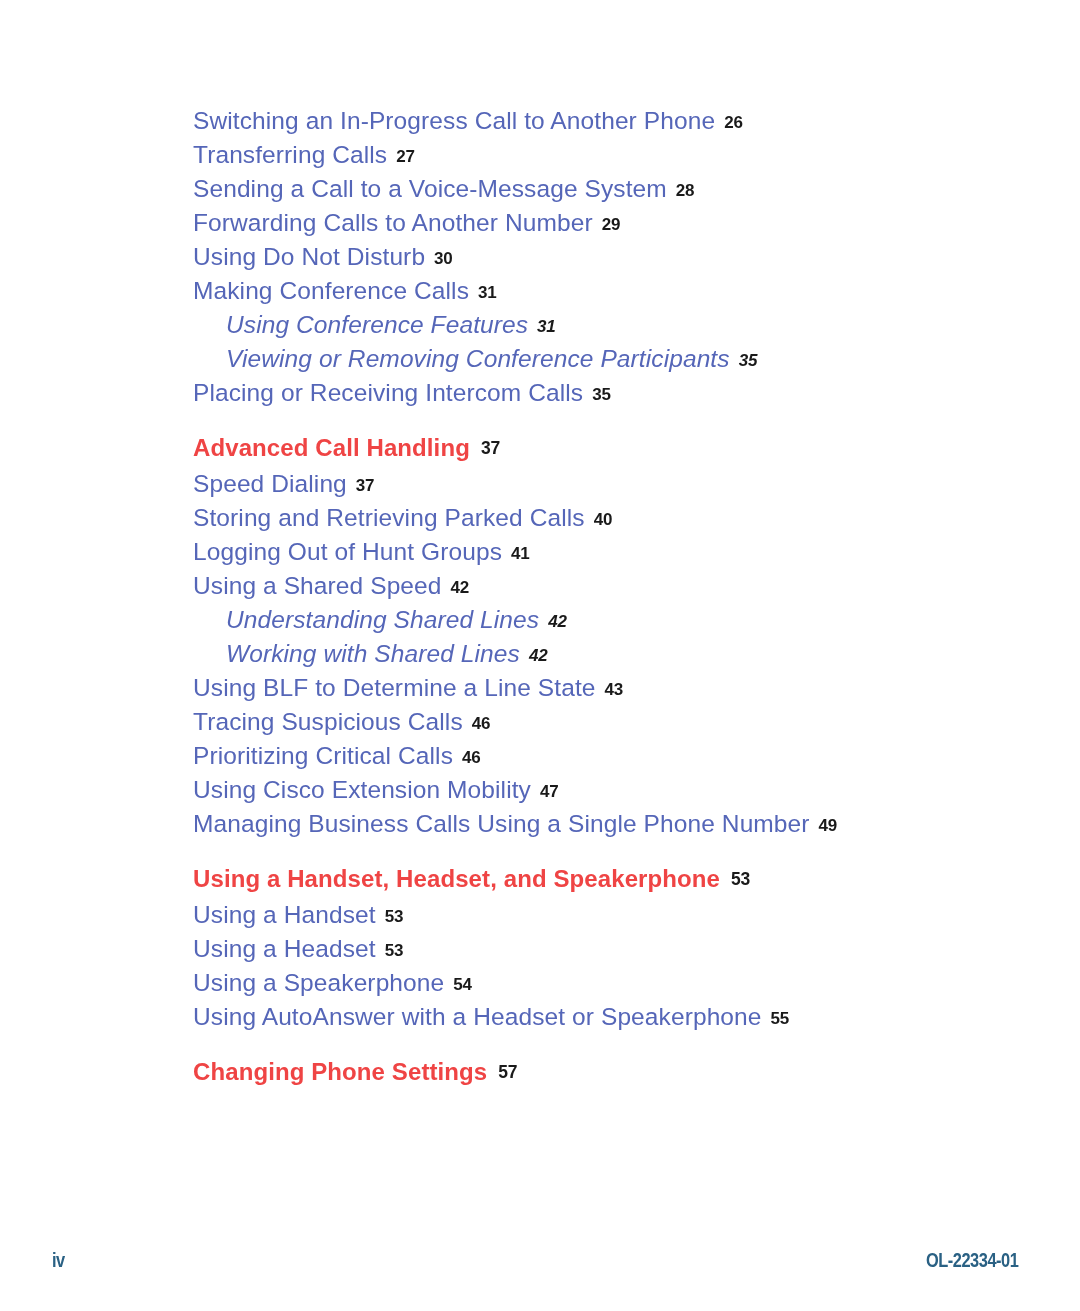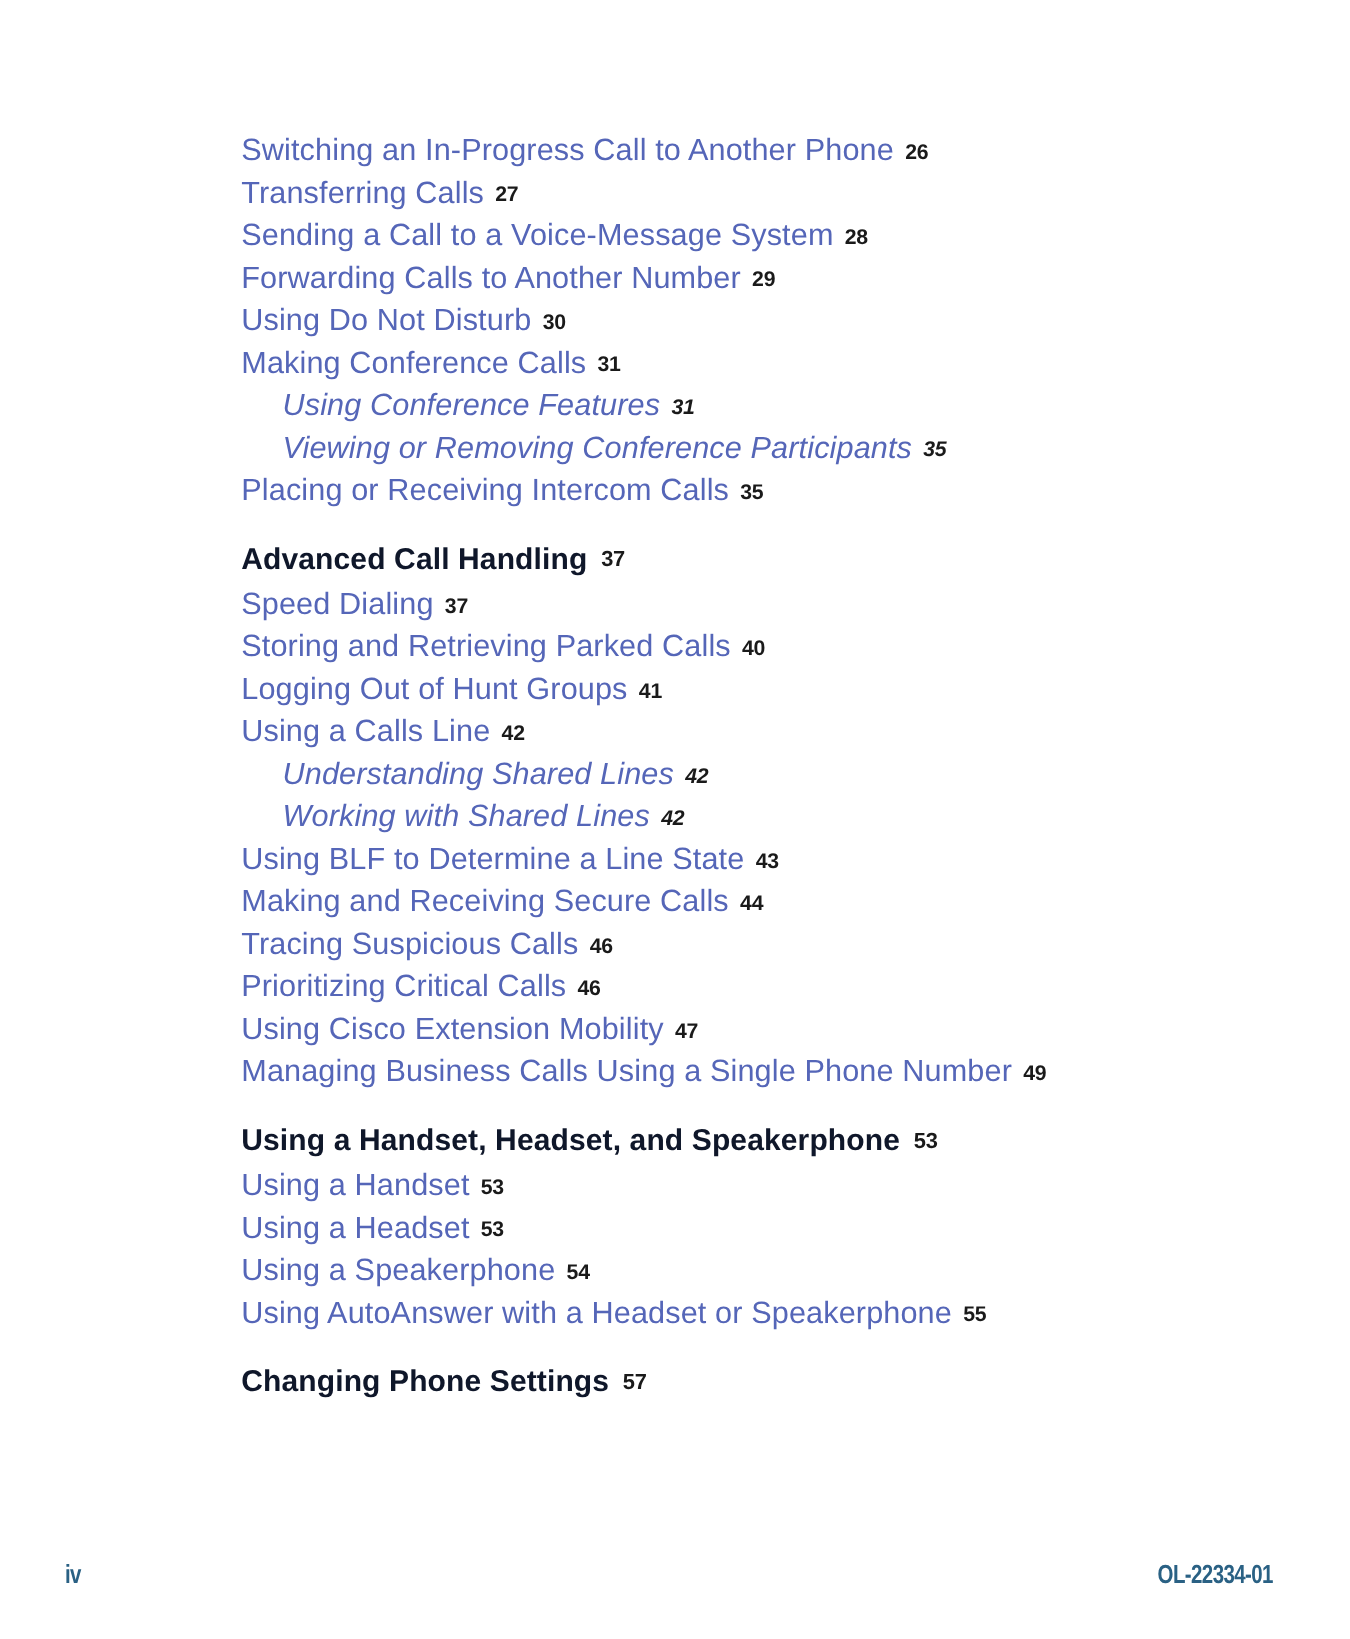--- a/index.html
+++ b/index.html
@@ -65,21 +65,21 @@
 
   
   .toc-entry.heading {
     height: 38px;
     line-height: 38px;
     margin-top: 19px;
   }
   .toc-entry.heading .title {
     font-size: 24px;
     font-weight: 700;
-    color: #0f172a;
+    color: #ef4444;
     letter-spacing: 0.1px;
   }
   .toc-entry.heading .pg {
     font-size: 17.5px;
     margin-left: 11px;
     top: -2px;
   }
 
   
 
@@ -124,25 +124,24 @@
       <div class="toc-entry"><span class="title">Forwarding Calls to Another Number</span><span class="pg">29</span></div>
       <div class="toc-entry"><span class="title">Using Do Not Disturb</span><span class="pg">30</span></div>
       <div class="toc-entry"><span class="title">Making Conference Calls</span><span class="pg">31</span></div>
       <div class="toc-entry lvl2"><span class="title">Using Conference Features</span><span class="pg">31</span></div>
       <div class="toc-entry lvl2"><span class="title">Viewing or Removing Conference Participants</span><span class="pg">35</span></div>
       <div class="toc-entry"><span class="title">Placing or Receiving Intercom Calls</span><span class="pg">35</span></div>
       <div class="toc-entry heading"><span class="title">Advanced Call Handling</span><span class="pg">37</span></div>
       <div class="toc-entry"><span class="title">Speed Dialing</span><span class="pg">37</span></div>
       <div class="toc-entry"><span class="title">Storing and Retrieving Parked Calls</span><span class="pg">40</span></div>
       <div class="toc-entry"><span class="title">Logging Out of Hunt Groups</span><span class="pg">41</span></div>
-      <div class="toc-entry"><span class="title">Using a Calls Line</span><span class="pg">42</span></div>
+      <div class="toc-entry"><span class="title">Using a Shared Speed</span><span class="pg">42</span></div>
       <div class="toc-entry lvl2"><span class="title">Understanding Shared Lines</span><span class="pg">42</span></div>
       <div class="toc-entry lvl2"><span class="title">Working with Shared Lines</span><span class="pg">42</span></div>
       <div class="toc-entry"><span class="title">Using BLF to Determine a Line State</span><span class="pg">43</span></div>
-      <div class="toc-entry"><span class="title">Making and Receiving Secure Calls</span><span class="pg">44</span></div>
       <div class="toc-entry"><span class="title">Tracing Suspicious Calls</span><span class="pg">46</span></div>
       <div class="toc-entry"><span class="title">Prioritizing Critical Calls</span><span class="pg">46</span></div>
       <div class="toc-entry"><span class="title">Using Cisco Extension Mobility</span><span class="pg">47</span></div>
       <div class="toc-entry"><span class="title">Managing Business Calls Using a Single Phone Number</span><span class="pg">49</span></div>
       <div class="toc-entry heading"><span class="title">Using a Handset, Headset, and Speakerphone</span><span class="pg">53</span></div>
       <div class="toc-entry"><span class="title">Using a Handset</span><span class="pg">53</span></div>
       <div class="toc-entry"><span class="title">Using a Headset</span><span class="pg">53</span></div>
       <div class="toc-entry"><span class="title">Using a Speakerphone</span><span class="pg">54</span></div>
       <div class="toc-entry"><span class="title">Using AutoAnswer with a Headset or Speakerphone</span><span class="pg">55</span></div>
       <div class="toc-entry heading"><span class="title">Changing Phone Settings</span><span class="pg">57</span></div>

